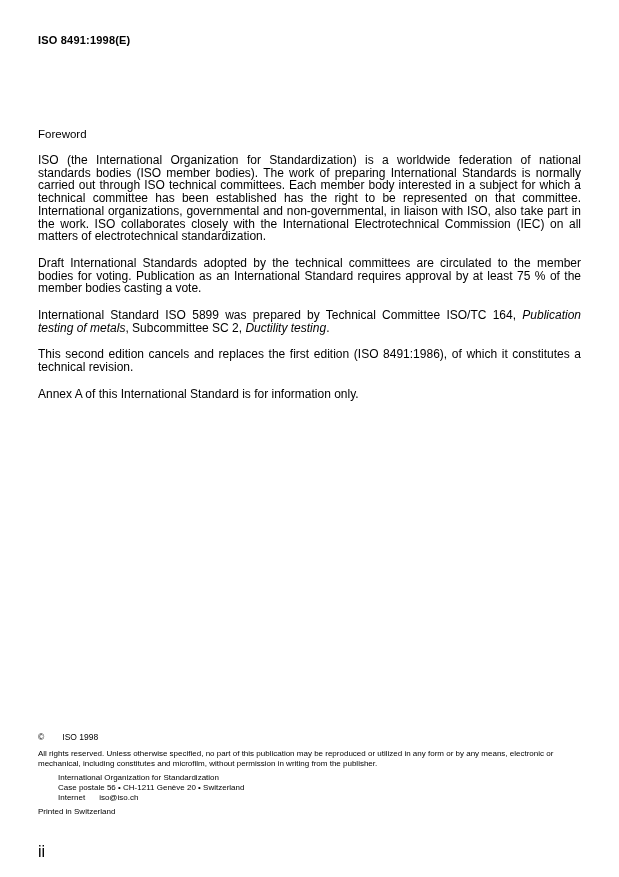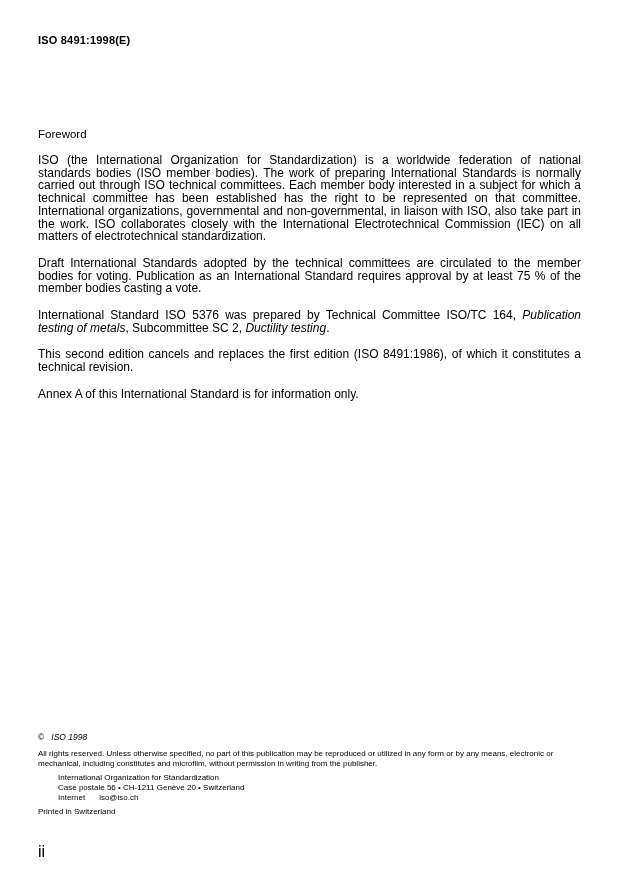--- a/index.html
+++ b/index.html
@@ -42,21 +42,21 @@
     left: 38px;
     right: 38px;
     bottom: 20px;
     font-size: 8px;
     line-height: 10px;
   }
   .copyright {
     font-size: 8.5px;
     margin-bottom: 7px;
   }
-  .copyright .copy-text { margin-left: 7px; font-style: italic; }
+  .copyright .copy-text { margin-left: 18px; }
   .rights {
     margin: 0;
     font-size: 8px;
     line-height: 10px;
     text-align: left;
   }
   .org-block {
     margin-left: 20px;
     margin-top: 4px;
   }
@@ -77,21 +77,21 @@
 <div class="page">
   <div class="content">
     <div class="doc-id">ISO 8491:1998(E)</div>
 
     <h1 class="foreword-title">Foreword</h1>
 
     <p class="para">ISO (the International Organization for Standardization) is a worldwide federation of national standards bodies (ISO member bodies). The work of preparing International Standards is normally carried out through ISO technical committees. Each member body interested in a subject for which a technical committee has been established has the right to be represented on that committee. International organizations, governmental and non-governmental, in liaison with ISO, also take part in the work. ISO collaborates closely with the International Electrotechnical Commission (IEC) on all matters of electrotechnical standardization.</p>
 
     <p class="para">Draft International Standards adopted by the technical committees are circulated to the member bodies for voting. Publication as an International Standard requires approval by at least 75 % of the member bodies casting a vote.</p>
 
-    <p class="para"><span>International Standard ISO 5376 was prepared by Technical Committee ISO/TC 164, </span><i>Publication testing of metals</i><span>, Subcommittee SC 2, </span><i>Ductility testing</i><span>.</span></p>
+    <p class="para"><span>International Standard ISO 5899 was prepared by Technical Committee ISO/TC 164, </span><i>Publication testing of metals</i><span>, Subcommittee SC 2, </span><i>Ductility testing</i><span>.</span></p>
 
     <p class="para">This second edition cancels and replaces the first edition (ISO 8491:1986), of which it constitutes a technical revision.</p>
 
     <p class="para">Annex A of this International Standard is for information only.</p>
   </div>
 
   <div class="footer">
     <div class="copyright">
       <span>©</span><span class="copy-text">ISO 1998</span>
     </div>

